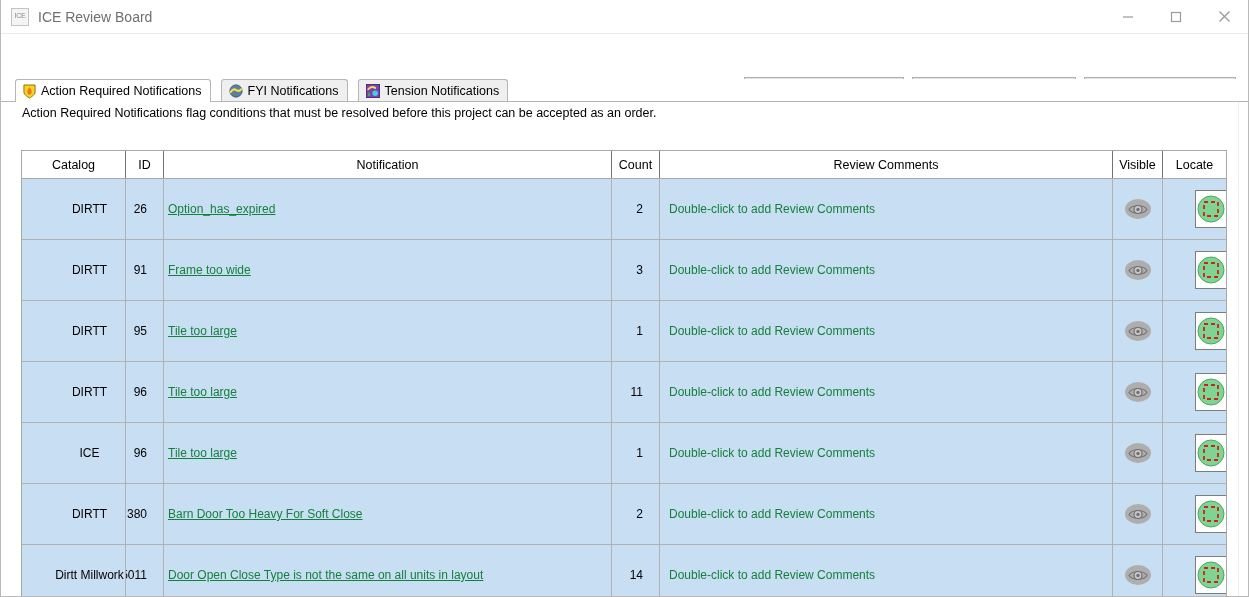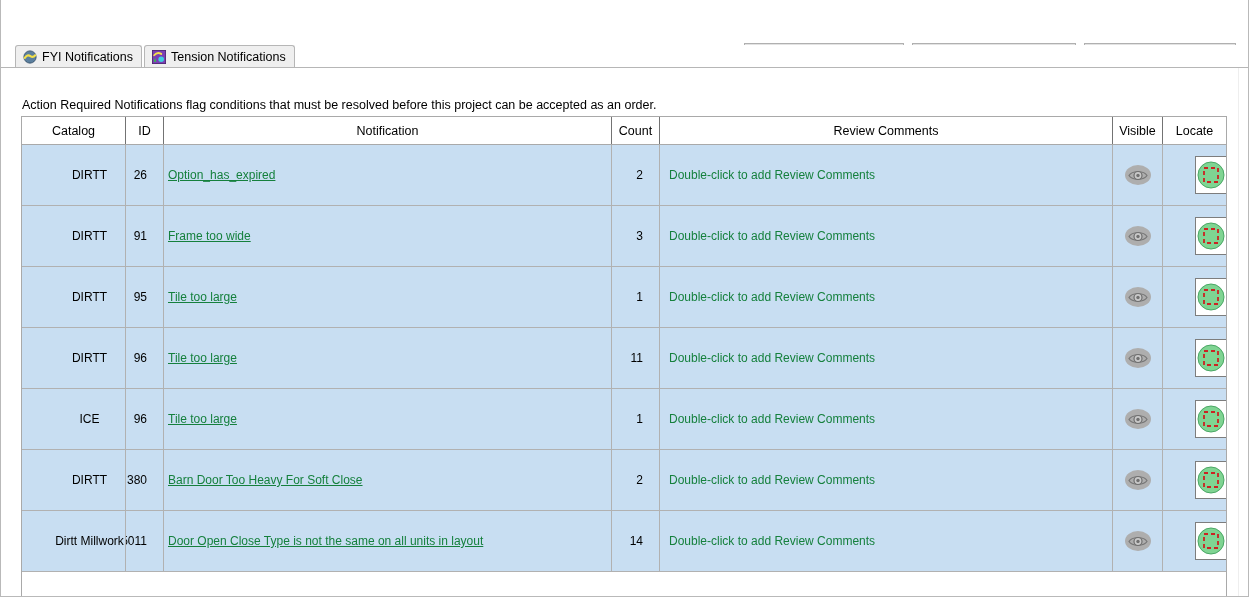--- a/index.html
+++ b/index.html
@@ -135,38 +135,38 @@
     gap: 5px;
     padding: 0 8px 0 7px;
     font-size: 12.5px;
     border: 1px solid #b6b6b6;
     border-bottom: none;
     background: #efefef;
     border-top-left-radius: 3px;
     border-top-right-radius: 3px;
     color: #000;
   }
-  .tab + .tab { margin-left: 2px; align-items: center; }
+  .tab + .tab { margin-left: 10px; align-items: center; }
   .tab.active {
     background: #ffffff;
     height: 23px;
     margin-bottom: -1px;
   }
 
   
   .content {
     position: relative;
     flex: 1;
     background: #ffffff;
     overflow: hidden;
   }
   .blurb {
     position: absolute;
     left: 21px;
-    top: 30px;
+    top: 4px;
     font-size: 12.5px;
     color: #000;
   }
 
   
   .grid {
     position: absolute;
     left: 20px;
     top: 48px;
     width: 1206px;
@@ -258,20 +258,42 @@
     width: 9px;
     background: #ffffff;
     border-left: 1px solid #eeeeee;
   }
 </style>
 </head>
 <body>
 
 <div class="window">
 
+  <div class="titlebar">
+    <div class="title-appicon">ICE</div>
+    <div class="title-text">ICE Review Board</div>
+    <div class="win-controls">
+      <div class="win-btn">
+        <svg class="ico" width="12" height="12" viewBox="0 0 12 12">
+            <line x1="1" y1="6" x2="11" y2="6" stroke="#9a9a9a" stroke-width="1.2"></line>
+          </svg>
+      </div>
+      <div class="win-btn">
+        <svg class="ico" width="12" height="12" viewBox="0 0 12 12">
+            <rect x="1.5" y="1.5" width="9" height="9" fill="none" stroke="#9a9a9a" stroke-width="1.2"></rect>
+          </svg>
+      </div>
+      <div class="win-btn">
+        <svg class="ico" width="13" height="13" viewBox="0 0 13 13">
+            <line x1="1.5" y1="1.5" x2="11.5" y2="11.5" stroke="#9a9a9a" stroke-width="1.2"></line>
+            <line x1="11.5" y1="1.5" x2="1.5" y2="11.5" stroke="#9a9a9a" stroke-width="1.2"></line>
+          </svg>
+      </div>
+    </div>
+  </div>
 
   <div class="toolbar">
 
     <div class="count-btn" id="count-btn-0">
       <svg class="ico" width="14" height="16" viewBox="0 0 14 16">
         <path d="M1 1 H13 V8.5 C13 12 7 15 7 15 C7 15 1 12 1 8.5 Z" fill="#f5d423" stroke="#8a6a00" stroke-width="1"></path>
         <path d="M7 3.5 C8.6 5.5 9.4 7 9.4 8.6 C9.4 10.4 8.3 11.6 7 11.6 C5.7 11.6 4.6 10.4 4.6 8.6 C4.6 7 5.4 5.5 7 3.5 Z" fill="#f07a13"></path>
       </svg>
       <span>34</span>
     </div>
@@ -325,20 +347,27 @@
         <polygon points="18.5,14.5 18.2,17.5 15,15.3" fill="#ffffff" stroke="#1565c0" stroke-width="0.8"></polygon>
         <circle cx="6.6" cy="8.5" r="0.9" fill="#1565c0"></circle>
         <circle cx="9" cy="8.5" r="0.9" fill="#1565c0"></circle>
         <circle cx="11.4" cy="8.5" r="0.9" fill="#1565c0"></circle>
       </svg>
       <span>Start Live Chat</span>
     </div>
   </div>
 
   <div class="tabstrip">
+    <div class="tab active">
+      <svg class="ico" width="13" height="15" viewBox="0 0 14 16">
+        <path d="M1 1 H13 V8.5 C13 12 7 15 7 15 C7 15 1 12 1 8.5 Z" fill="#f5d423" stroke="#8a6a00" stroke-width="1"></path>
+        <path d="M7 3.5 C8.6 5.5 9.4 7 9.4 8.6 C9.4 10.4 8.3 11.6 7 11.6 C5.7 11.6 4.6 10.4 4.6 8.6 C4.6 7 5.4 5.5 7 3.5 Z" fill="#f07a13"></path>
+      </svg>
+      <span>Action Required Notifications</span>
+    </div>
     <div class="tab">
       <svg class="ico" width="14" height="14" viewBox="0 0 16 16">
         <circle cx="8" cy="8" r="7" fill="#5b7f9e" stroke="#35506a" stroke-width="1"></circle>
         <path d="M2 9 Q5 4.5 8.5 7 Q11.5 9.2 14 6" fill="none" stroke="#f3e04a" stroke-width="2.4" stroke-linecap="round"></path>
       </svg>
       <span>FYI Notifications</span>
     </div>
     <div class="tab">
       <svg class="ico" width="14" height="14" viewBox="0 0 16 16">
         <rect x="0.5" y="0.5" width="15" height="15" fill="#7b3fb5" stroke="#4a2370" stroke-width="1"></rect>

